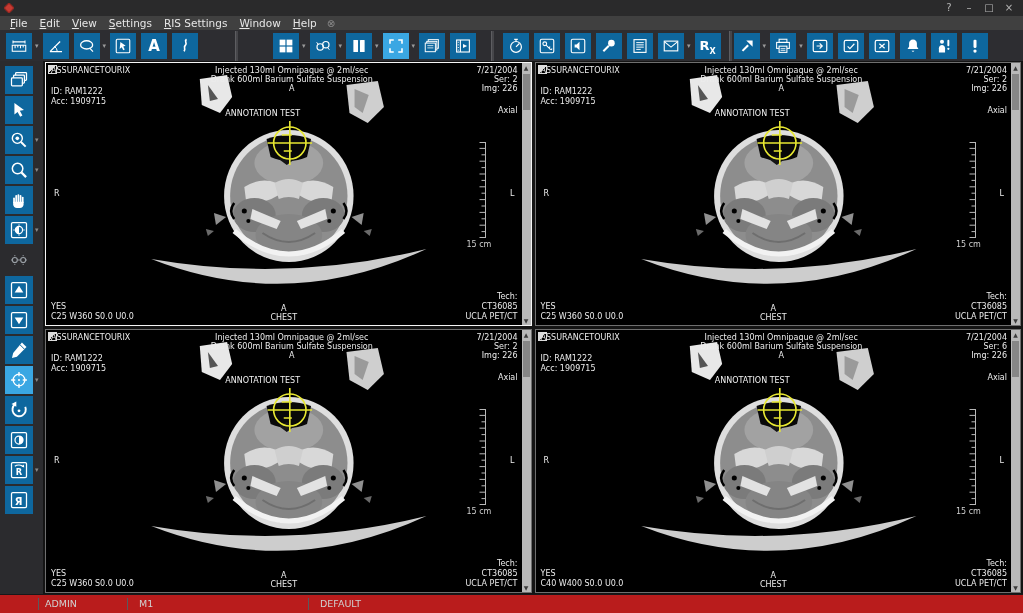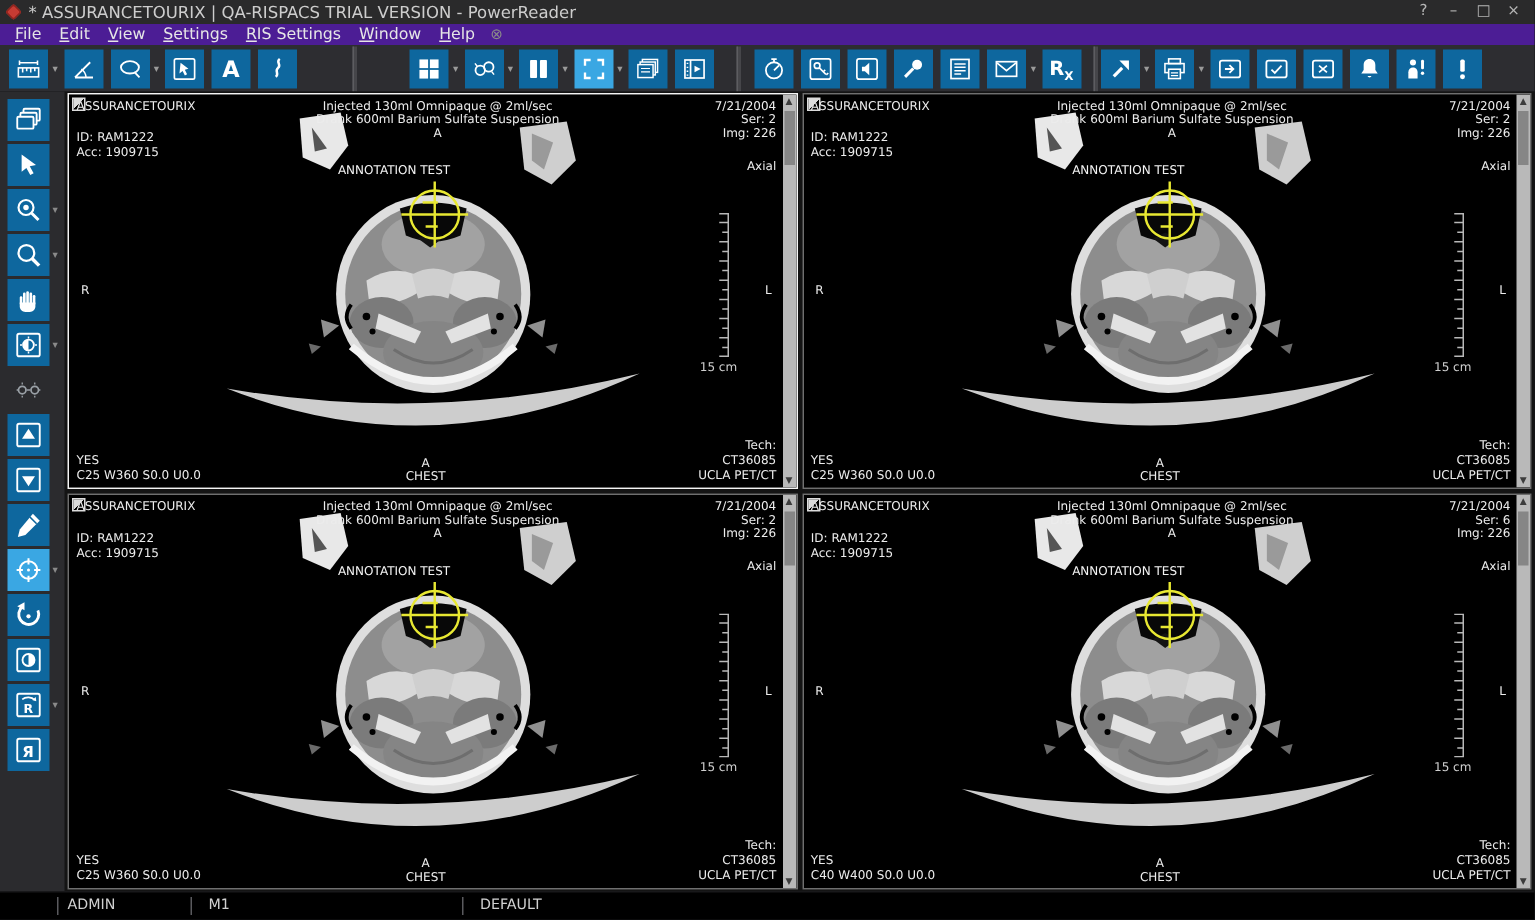--- a/index.html
+++ b/index.html
@@ -7,21 +7,21 @@
        font-family:"DejaVu Sans","Liberation Sans",sans-serif;-webkit-font-smoothing:antialiased;}
   
   .titlebar{position:absolute;top:0;left:0;right:0;height:16px;background:#2a2a2b;
             display:flex;align-items:center;font-size:11px;color:#cdcdcd;}
   .applogo{width:8px;height:8px;margin:0 6px 0 5px;background:#c63b33;transform:rotate(45deg);
            border-radius:2px;box-shadow:inset 0 0 0 1px #8f241e;flex:0 0 auto;}
   .title-text{white-space:nowrap;overflow:hidden;}
   .wincontrols{position:absolute;right:4px;top:0;height:16px;display:flex;align-items:center;}
   .wbtn{width:20px;text-align:center;color:#b5b5b5;font-size:10px;line-height:16px;cursor:default;}
   
-  .menubar{position:absolute;top:16px;left:0;right:0;height:14px;background:#4c1d95;
+  .menubar{position:absolute;top:16px;left:0;right:0;height:14px;background:#404040;
            display:flex;align-items:center;font-size:10.5px;color:#e6e6e6;padding-left:4px;}
   .menu-item{padding:0 6px;white-space:nowrap;cursor:default;}
   .menu-item u{text-decoration:underline;}
   .menu-status{color:#8a8a8a;font-size:10px;margin-left:4px;}
   
   .toolbar{position:absolute;top:30px;left:0;right:0;height:31px;background:#2d2d31;
            display:flex;align-items:center;padding-left:6px;overflow:hidden;}
   .tbtn{width:26px;height:26px;background:#0e679e;display:flex;align-items:center;justify-content:center;
         margin-right:5px;flex:0 0 auto;cursor:pointer;}
   .tbtn.active{background:#3aa7e3;}
@@ -70,21 +70,21 @@
   .br{right:13px;bottom:3px;text-align:right;margin-top:30px;}
   .annot{position:absolute;left:37%;top:17.5%;font-size:8px;color:#f2f2f2;z-index:5;}
   
   .sbar{position:absolute;right:0;top:0;bottom:0;width:9px;background:#b9b9b9;z-index:6;}
   .sb-arrow{position:absolute;left:0;width:9px;height:9px;font-size:6px;line-height:9px;
             text-align:center;color:#3c3c3c;cursor:pointer;}
   .sb-arrow.up{top:0;}
   .sb-arrow.down{bottom:0;}
   .sb-thumb{position:absolute;left:1px;right:1px;top:11px;height:36px;background:#868686;cursor:pointer;}
   
-  .statusbar{position:absolute;left:0;right:0;bottom:0;height:18px;background:#000000;
+  .statusbar{position:absolute;left:0;right:0;bottom:0;height:18px;background:#b91c1c;
              border-top:1px solid #18181a;font-size:9.5px;color:#d0d0d0;}
   .sb-sep{position:absolute;top:3px;bottom:3px;width:1px;background:#5a5a5e;}
   .status-item{position:absolute;top:3px;white-space:nowrap;}
 </style>
 </head>
 <body>
 
 <svg width="0" height="0" style="position:absolute" aria-hidden="true">
   <defs>
     <g id="ctslice">
@@ -122,21 +122,20 @@
       <g stroke="#e8e832" fill="none" stroke-width="1.6">
         <circle cx="241" cy="80" r="16"></circle>
         <path d="M241 58v44M219 80h44M233 72h10M235 88h8"></path>
       </g>
     </g>
   </defs>
 </svg>
 
 <div class="titlebar">
   <span class="applogo"></span>
-  <span class="title-text">* ASSURANCETOURIX | QA-RISPACS TRIAL VERSION - PowerReader</span>
   <div class="wincontrols" id="wincontrols">
       <span class="wbtn">?</span>
       <span class="wbtn">–</span>
       <span class="wbtn">□</span>
       <span class="wbtn">×</span>
     </div>
 </div>
 
 <div class="menubar" id="menubar">
     <span class="menu-item"><u>F</u>ile</span>

